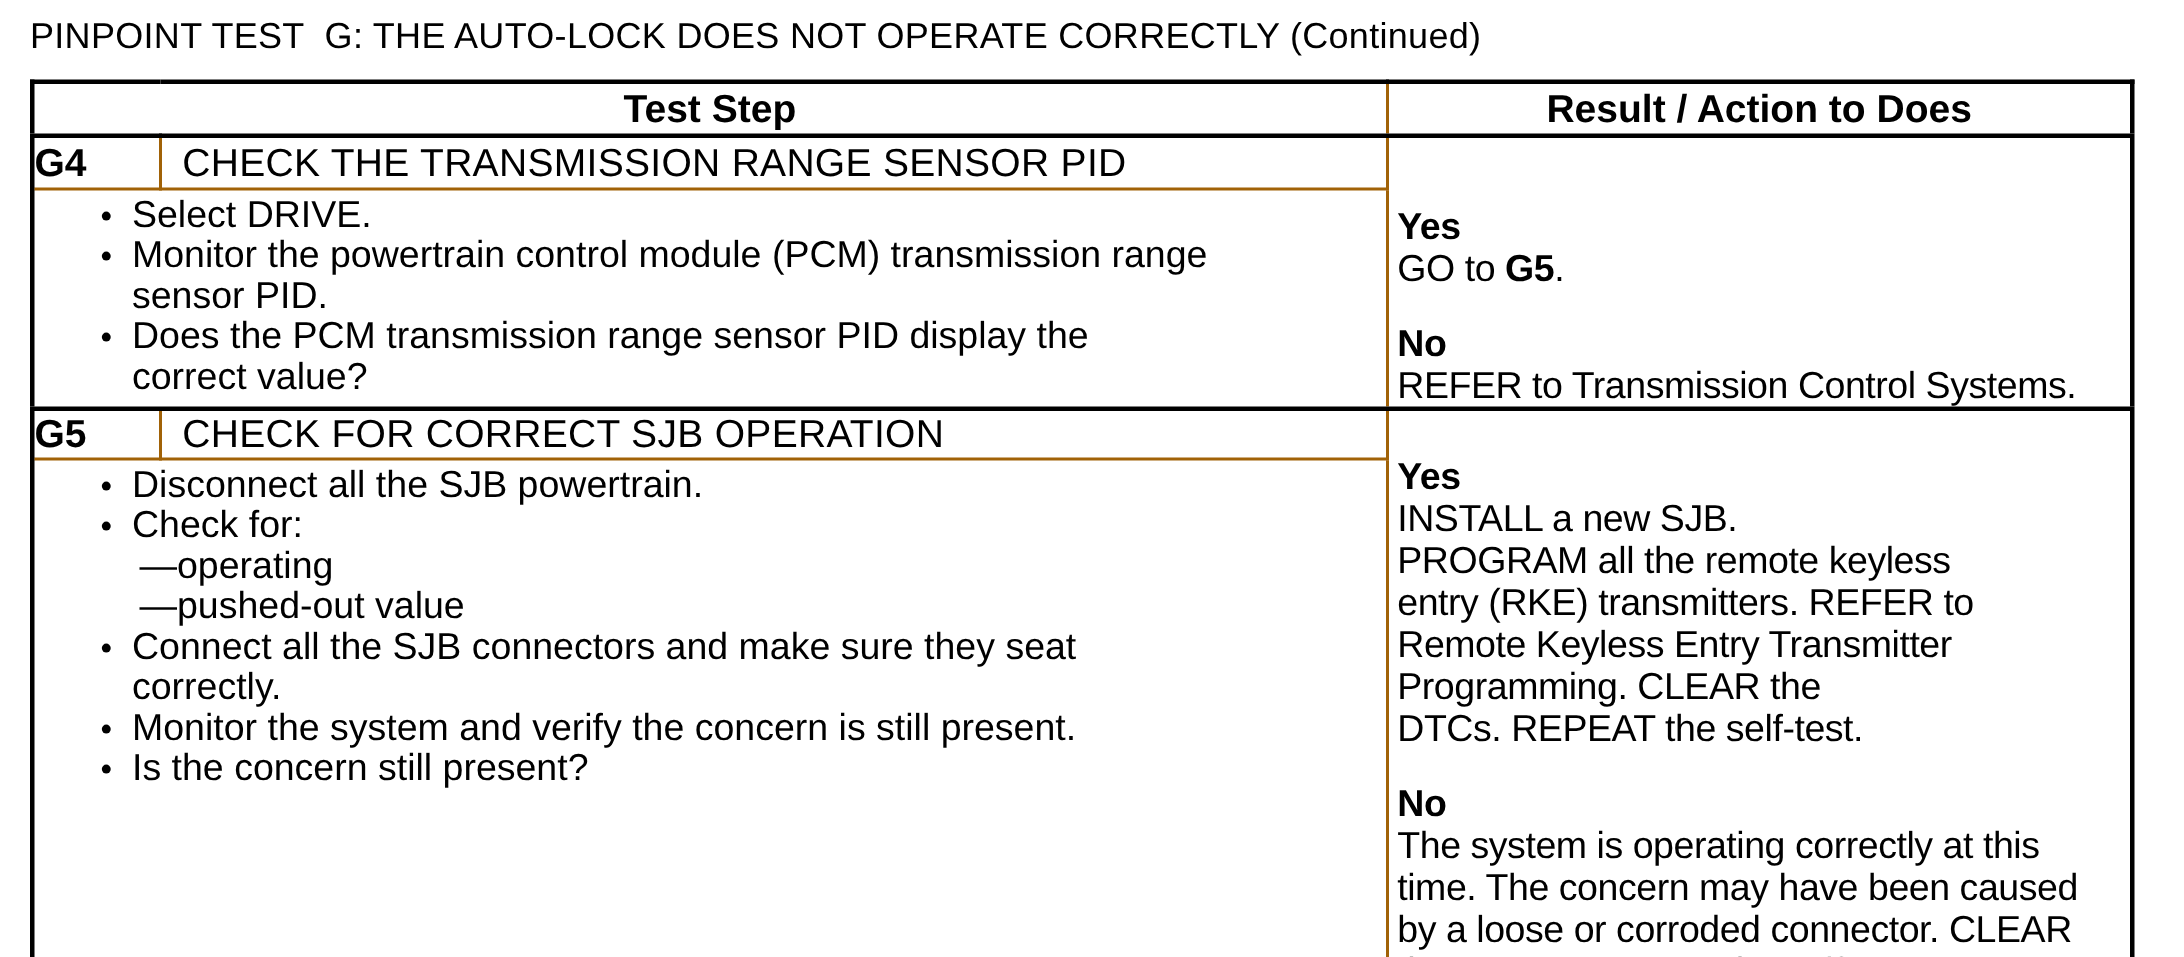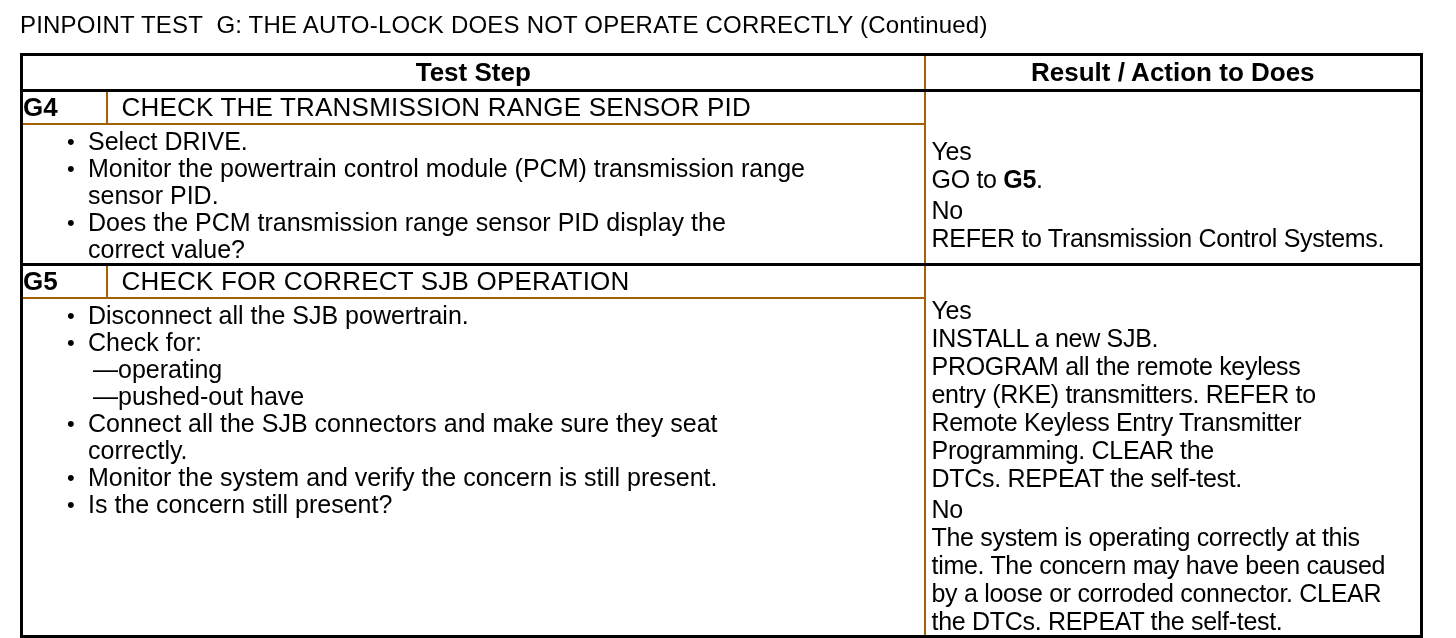--- a/index.html
+++ b/index.html
@@ -45,22 +45,22 @@
     font-size:25px;line-height:27px;white-space:pre-line;
   }
   .btext.bold{font-weight:normal;}
   .subitem{display:flex;padding-left:26px;}
   .subitem .dash{width:25px;flex:0 0 25px;font-size:25px;line-height:27px;}
   .result-cell{
     padding:45px 2px 0 6px;
     font-size:25px;line-height:28px;letter-spacing:-0.3px;
   }
   .result-cell.g5{padding-top:30px;}
-  .rlabel{font-weight:normal;}
-  .no-block{margin-top:3px;}
+  .rlabel{font-weight:bold;}
+  .no-block{margin-top:22px;}
   .action-text{white-space:pre-line;}
   .action-text b{font-weight:bold;}
 </style>
 </head>
 <body>
 
 <div class="wrap">
 
   <div class="doc-title">PINPOINT TEST  G: THE AUTO-LOCK DOES NOT OPERATE CORRECTLY (Continued)</div>
 
@@ -139,21 +139,21 @@
         <div class="bullet">
           <span class="marker">•</span>
           <span class="btext">Check for:</span>
         </div>
         <div class="subitem">
           <span class="dash">—</span>
           <span class="btext">operating</span>
         </div>
         <div class="subitem">
           <span class="dash">—</span>
-          <span class="btext">pushed-out have</span>
+          <span class="btext">pushed-out value</span>
         </div>
         <div class="bullet">
           <span class="marker">•</span>
           <span class="btext">Connect all the SJB connectors and make sure they seat
 correctly.</span>
         </div>
         <div class="bullet">
           <span class="marker">•</span>
           <span class="btext">Monitor the system and verify the concern is still present.</span>
         </div>

